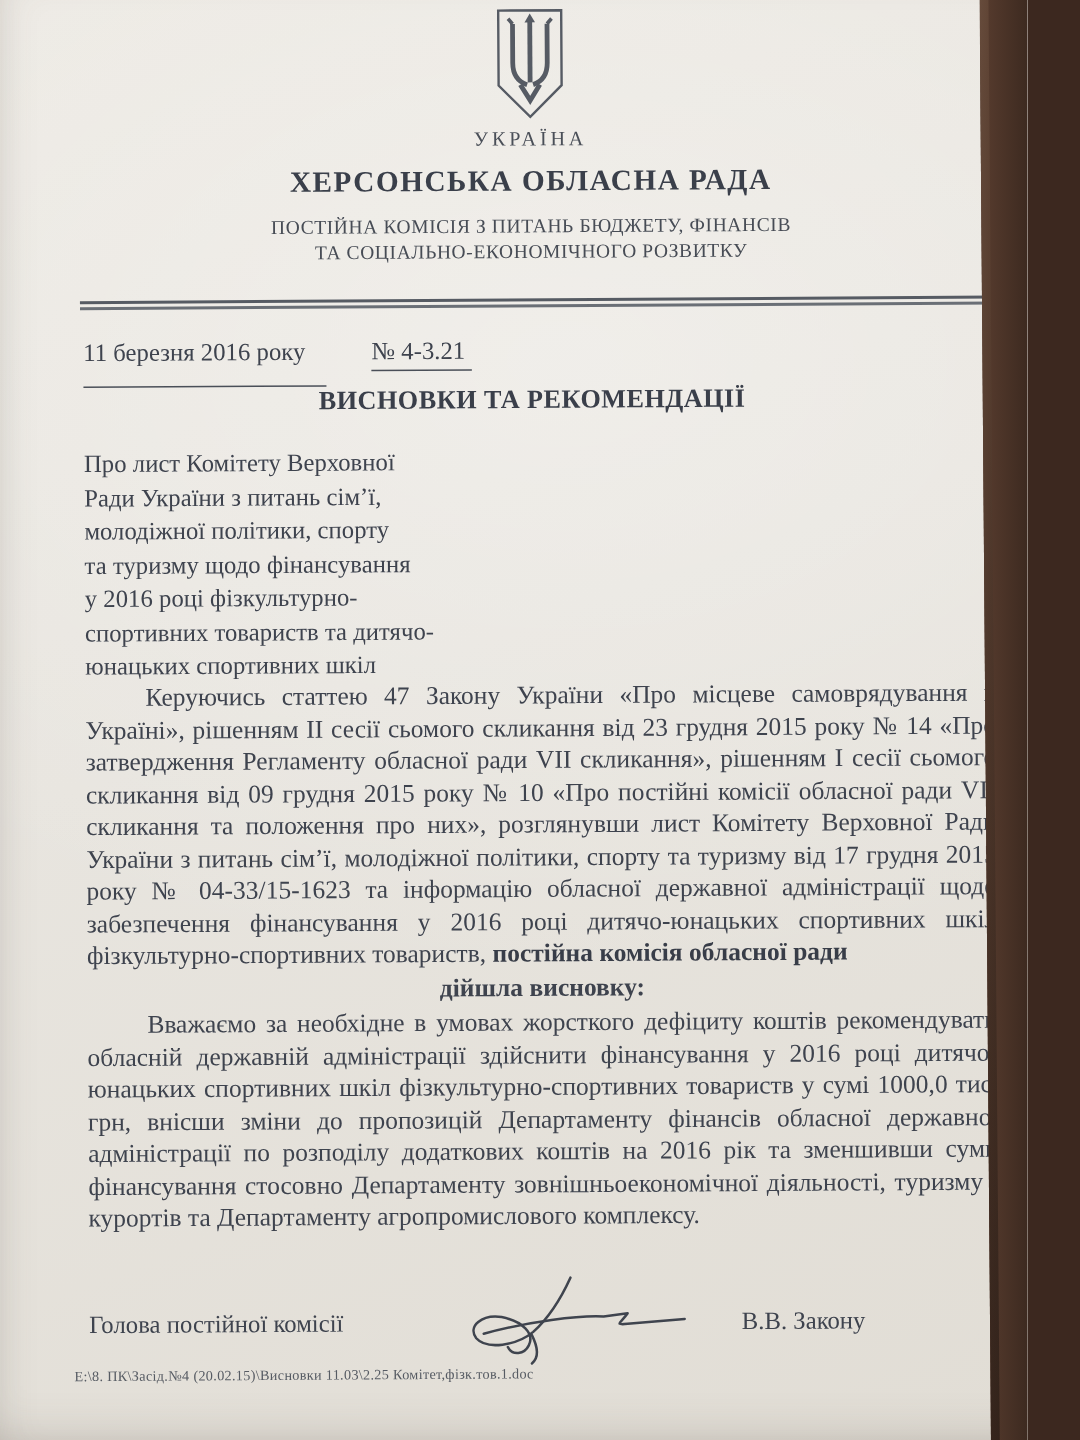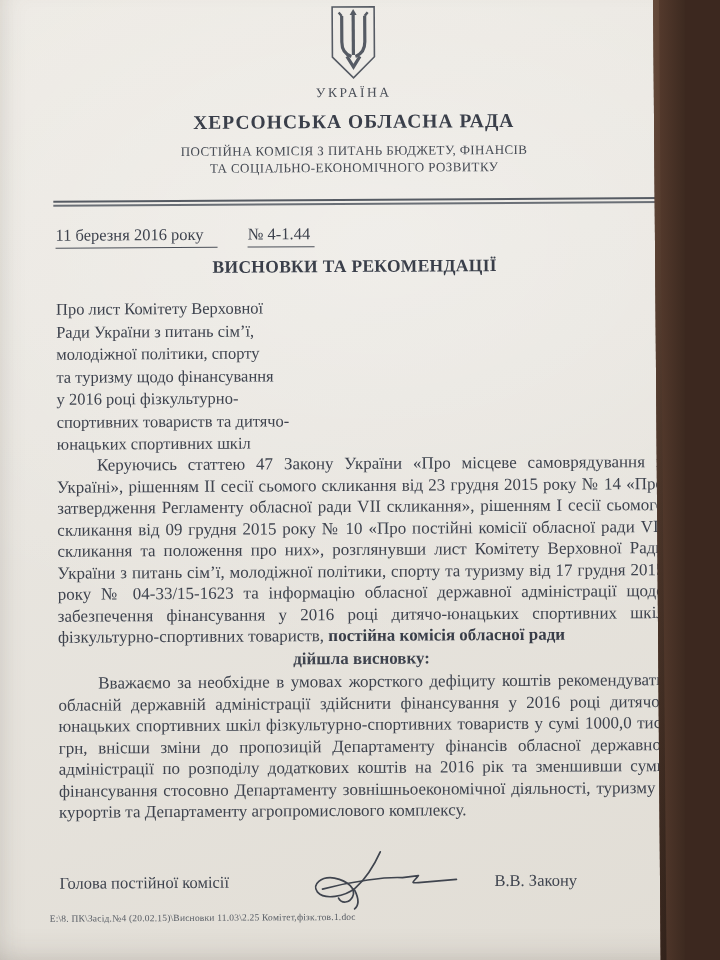--- a/index.html
+++ b/index.html
@@ -58,21 +58,21 @@
     border-bottom: 2px solid #6a6f76;
   }
   
   .ref-row {
     position: absolute; top: 224px; left: 57px;
     font-size: 16.5px; color: #3e434e;
   }
   .ref-row .date {
     display: inline-block;
     border-bottom: 1.5px solid #4a4f58;
-    padding: 0 14px 2px 0;
+    padding: 0 14px 12px 0;
   }
   .ref-row .num {
     display: inline-block; margin-left: 26px;
     border-bottom: 1.5px solid #4a4f58;
     padding: 0 4px 2px 0;
   }
   .doc-title {
     position: absolute; top: 256px; left: 0; width: 712px;
     text-align: center;
     font-size: 17.5px; font-weight: bold; letter-spacing: 0.3px;
@@ -155,21 +155,21 @@
 
     <div class="org-name">ХЕРСОНСЬКА ОБЛАСНА РАДА</div>
     <div class="commission">
       <div>ПОСТІЙНА КОМІСІЯ З ПИТАНЬ БЮДЖЕТУ, ФІНАНСІВ</div>
       <div>ТА СОЦІАЛЬНО-ЕКОНОМІЧНОГО РОЗВИТКУ</div>
     </div>
     <div class="header-rule"></div>
 
     <div class="ref-row">
       <span class="date">11 березня 2016 року</span>
-      <span class="num">№ 4-1.44</span>
+      <span class="num">№ 4-3.21</span>
     </div>
 
     <div class="doc-title">ВИСНОВКИ ТА РЕКОМЕНДАЦІЇ</div>
 
     <div class="subject">Про лист  Комітету Верховної
 Ради України з питань сім’ї,
 молодіжної політики, спорту
 та туризму щодо фінансування
 у 2016 році фізкультурно-
 спортивних товариств та дитячо-

